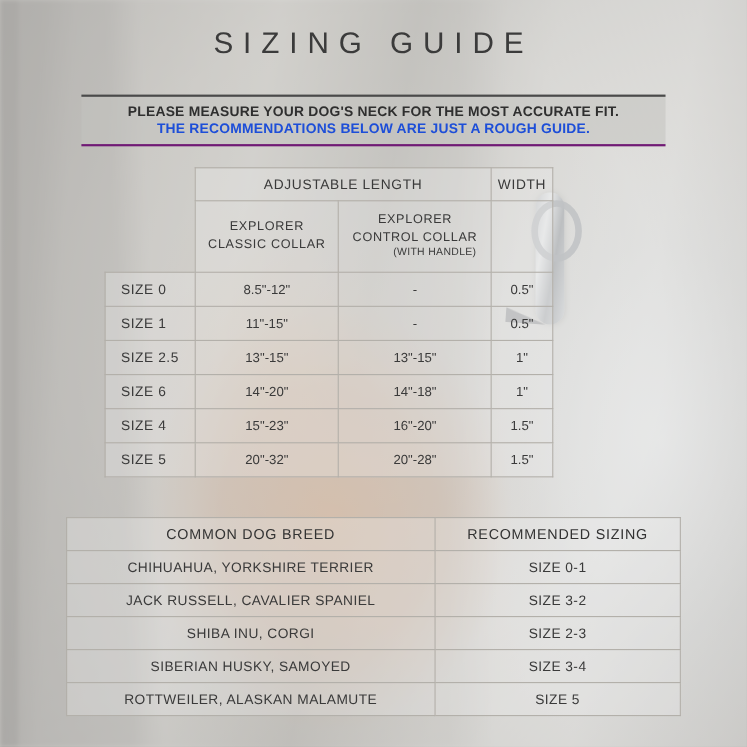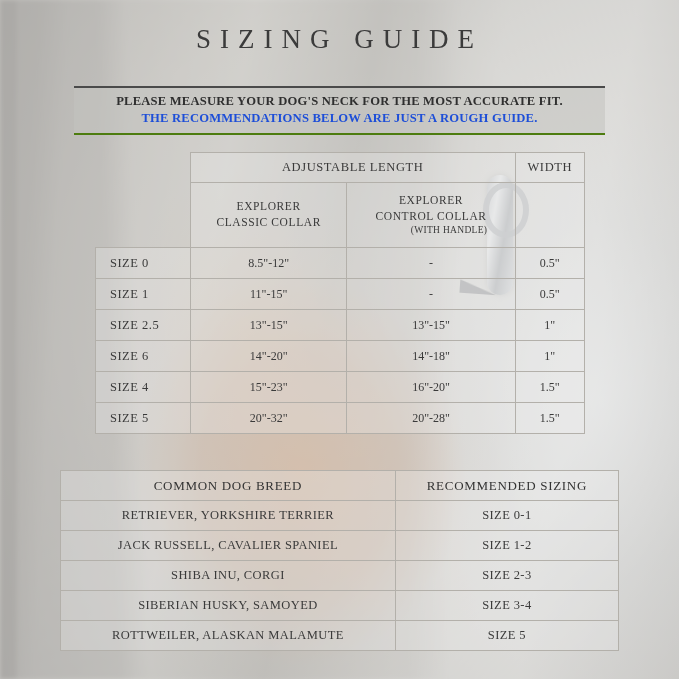--- a/index.html
+++ b/index.html
@@ -11,21 +11,20 @@
     height: 679px;
     font-family: "Liberation Sans", sans-serif;
     background: #c9c6c1;
     overflow: hidden;
   }
   .page {
     position: relative;
     width: 679px;
     height: 679px;
     overflow: hidden;
-    font-family: Liberation Serif, serif;
   }
   
   .bg {
     position: absolute;
     inset: 0;
     background:
       radial-gradient(ellipse 220px 260px at 300px 470px, rgba(196,120,62,0.85) 0%, rgba(176,106,56,0.55) 45%, rgba(150,120,95,0.10) 75%, rgba(0,0,0,0) 100%),
       radial-gradient(ellipse 140px 160px at 250px 330px, rgba(210,150,90,0.45) 0%, rgba(170,130,100,0.10) 70%, rgba(0,0,0,0) 100%),
       radial-gradient(ellipse 200px 300px at 600px 400px, rgba(225,228,232,0.75) 0%, rgba(200,205,210,0.35) 60%, rgba(0,0,0,0) 100%),
       linear-gradient(100deg, #8e8b84 0%, #a4a099 18%, #b7b4ad 32%, #8d8a83 48%, #b9b7b2 64%, #cfcdc9 80%, #b6b3ae 100%);
@@ -95,21 +94,21 @@
     font-weight: 400;
   }
 
   .notice {
     position: absolute;
     left: 74px;
     top: 86px;
     width: 531px;
     background: rgba(195,195,192,0.55);
     border-top: 2px solid #4a4a4a;
-    border-bottom: 2px solid #4d7c0f;
+    border-bottom: 2px solid #701a75;
     padding: 6px 0 7px 0;
     text-align: center;
   }
   .notice .l1 {
     font-size: 12.6px;
     font-weight: bold;
     color: #2f2f2f;
     letter-spacing: .2px;
   }
   .notice .l2 {
@@ -130,21 +129,21 @@
     border: 1px solid #b3b0aa;
     font-weight: normal;
     text-align: center;
     background: rgba(240,240,238,0.30);
   }
 
   
   #sizing-table {
     left: 95px;
     top: 152px;
-    width: 490px;
+    width: 408px;
   }
   #sizing-table td, #sizing-table th { height: 28px; }
   #sizing-table .hdr-group { height: 26px; font-size: 12.5px; letter-spacing: .6px; color: #3a3a3a; }
   #sizing-table .hdr-col { height: 62px; font-size: 11.5px; line-height: 1.35; letter-spacing: .6px; color: #3a3a3a; }
   #sizing-table .hdr-col .sub { font-size: 9.5px; letter-spacing: .3px; margin-left: 36px; }
   #sizing-table .rowlabel { text-align: left; padding-left: 14px; font-size: 12.5px; letter-spacing: .5px; }
   #sizing-table .blank { border: none; background: transparent; }
 
   
   #breed-table {
@@ -235,26 +234,26 @@
     </tbody>
       </table>
 
     <table id="breed-table">
       <tbody>
           <tr>
         <th style="width:60%">COMMON DOG BREED</th>
         <th style="width:40%">RECOMMENDED SIZING</th>
       </tr>
       <tr>
-        <td>RETRIEVER, YORKSHIRE TERRIER</td>
+        <td>CHIHUAHUA, YORKSHIRE TERRIER</td>
         <td>SIZE 0-1</td>
       </tr>
       <tr>
         <td>JACK RUSSELL, CAVALIER SPANIEL</td>
-        <td>SIZE 1-2</td>
+        <td>SIZE 3-2</td>
       </tr>
       <tr>
         <td>SHIBA INU, CORGI</td>
         <td>SIZE 2-3</td>
       </tr>
       <tr>
         <td>SIBERIAN HUSKY, SAMOYED</td>
         <td>SIZE 3-4</td>
       </tr>
       <tr>

